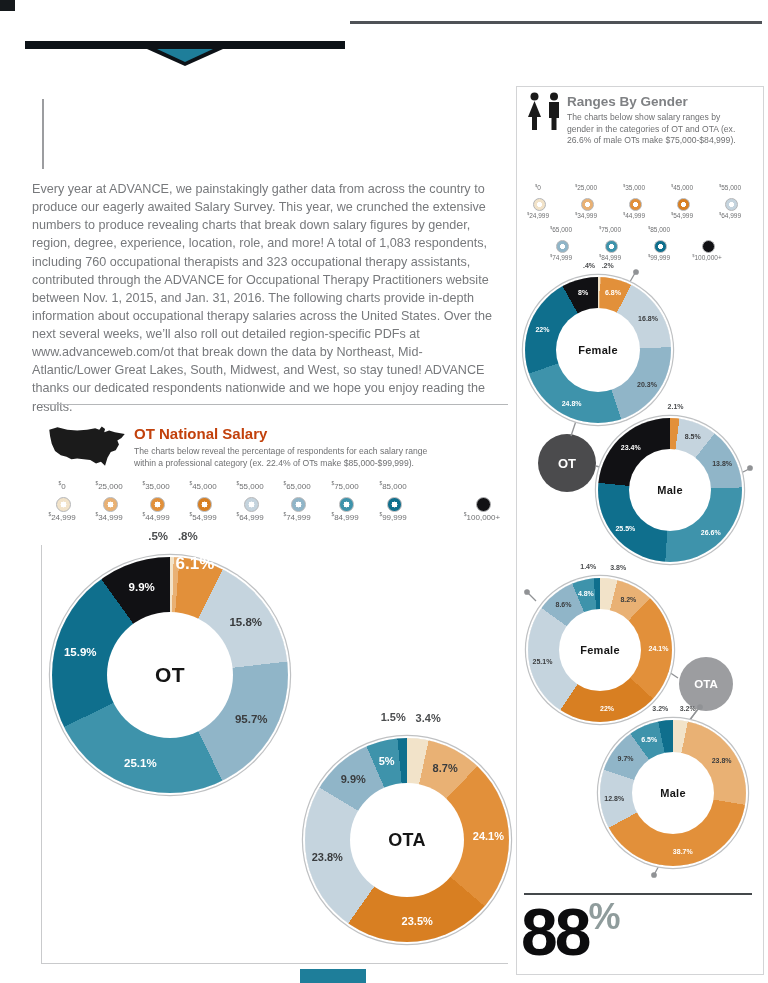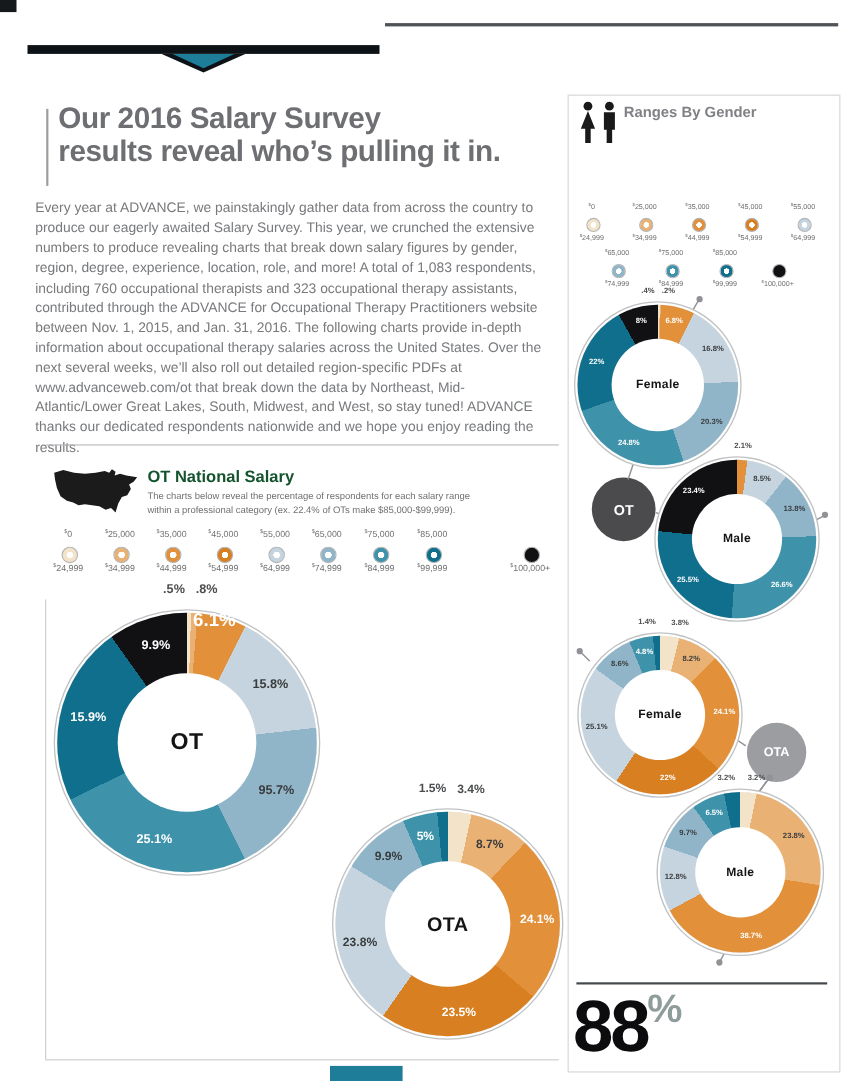--- a/index.html
+++ b/index.html
@@ -24,21 +24,21 @@
   
   .title-accent{left:42px;top:99px;width:2px;height:70px;background:#9c9da0;}
   .page-title{left:53px;top:93px;width:440px;font-size:27px;line-height:1.1;font-weight:700;
               color:#6e6f72;letter-spacing:-.4px;}
   .intro{left:32px;top:180px;width:460px;font-size:12.6px;line-height:1.44;color:#77797c;}
 
   
   .divider{left:42px;top:404px;width:466px;height:1px;background:#b5b7b9;}
   .leftline{left:41px;top:545px;width:1px;height:418px;background:#c9cacc;}
   .bottomline{left:41px;top:963px;width:467px;height:1px;background:#c9cacc;}
-  .sec-title{left:134px;top:425px;font-size:15px;font-weight:700;color:#14532d;}
+  .sec-title{left:134px;top:425px;font-size:15px;font-weight:700;color:#c2410c;}
   .sec-sub{left:134px;top:446px;width:300px;font-size:8.6px;line-height:1.35;color:#6f7072;}
 
   
   .sidebar{left:516px;top:86px;width:246px;height:887px;border:1px solid #d3d4d6;background:#fff;}
   .sb-title{left:567px;top:94px;font-size:13.5px;font-weight:700;color:#7f8184;}
   .sb-sub{left:567px;top:112px;width:182px;font-size:8.6px;line-height:1.35;color:#6f7072;}
   .stat-divider{left:524px;top:893px;width:228px;height:2px;background:#44484b;}
   .stat-num{left:521px;top:899px;font-size:66px;font-weight:700;color:#0c0c0e;letter-spacing:-3px;line-height:1;}
   .stat-pct{font-size:36px;font-weight:700;color:#8f9c9c;letter-spacing:0;vertical-align:26px;}
   .stat-cap{left:639px;top:911px;width:108px;font-size:12.5px;font-weight:700;color:#85908f;line-height:1.3;}
@@ -63,24 +63,20 @@
 
 <div id="page">
 
   <div class="abs cornermark"></div>
   <div class="abs blackbar"></div>
   <div class="abs notch-black"></div>
   <div class="abs notch-teal"></div>
   <div class="abs toprule"></div>
 
   <div class="abs title-accent"></div>
-  <div class="abs page-title">
-    <div>Our 2016 Salary Survey</div>
-    <div>results reveal who’s pulling it in.</div>
-  </div>
   <div class="abs intro">Every year at ADVANCE, we painstakingly gather data from across the country to produce our eagerly awaited Salary Survey. This year, we crunched the extensive numbers to produce revealing charts that break down salary figures by gender, region, degree, experience, location, role, and more! A total of 1,083 respondents, including 760 occupational therapists and 323 occupational therapy assistants, contributed through the ADVANCE for Occupational Therapy Practitioners website between Nov. 1, 2015, and Jan. 31, 2016. The following charts provide in-depth information about occupational therapy salaries across the United States. Over the next several weeks, we’ll also roll out detailed region-specific PDFs at www.advanceweb.com/ot that break down the data by Northeast, Mid-Atlantic/Lower Great Lakes, South, Midwest, and West, so stay tuned! ADVANCE thanks our dedicated respondents nationwide and we hope you enjoy reading the results.</div>
 
   <div class="abs divider"></div>
   <div class="abs leftline"></div>
   <div class="abs bottomline"></div>
 
   <svg class="abs" style="left:46px;top:421px;" width="82" height="52" viewBox="0 0 100 62">
     <path fill="#1b1b1b" d="M4 10 L14 7 26 10 38 11 50 10 60 8 65 10 68 6 72 9 71 13 77 11 84 13 96 15 92 20 87 23 89 28 85 35 79 37 75 44 72 54 67 49 61 51 54 47 46 46 38 45 31 46 25 43 18 41 11 36 7 27 5 18 Z"></path>
   </svg>
   <div class="abs sec-title">OT National Salary</div>
@@ -137,20 +133,21 @@
     <g fill="#1a1a1a">
       <circle cx="8.5" cy="4.5" r="4"></circle>
       <path d="M8.5 9 L15 25 H11 L11 38 H6 L6 25 H2 Z"></path>
     </g>
     <g fill="#1a1a1a">
       <circle cx="28" cy="4.5" r="4"></circle>
       <path d="M23 10 H33 V26 H30.5 V38 H25.5 V26 H23 Z"></path>
     </g>
   </svg>
   <div class="abs sb-title">Ranges By Gender</div>
+  <div class="abs sb-sub">The charts below show salary ranges by gender in the categories of OT and OTA (ex. 26.6% of male OTs make $75,000-$84,999).</div>
   <div id="legend-sb" style="position: absolute; left: 0px; top: 0px;">
       <div class="lg-item" style="left: 512px; top: 0px;">
         <div class="lg-top" style="top: 183px; font-size: 6.5px;"><sup>$</sup>0</div>
         <div class="swatch" style="height: 11px; width: 11px; top: 198px; margin-left: -5.5px; background: radial-gradient(circle, rgb(255, 255, 255) 0px, rgb(255, 255, 255) 2.42px, rgb(242, 227, 201) 2.64px);"></div>
         <div class="lg-bot" style="top: 211px; font-size: 6.5px;"><sup>$</sup>24,999</div>
       </div>
       <div class="lg-item" style="left: 560px; top: 0px;">
         <div class="lg-top" style="top: 183px; font-size: 6.5px;"><sup>$</sup>25,000</div>
         <div class="swatch" style="height: 11px; width: 11px; top: 198px; margin-left: -5.5px; background: radial-gradient(circle, rgb(255, 255, 255) 0px, rgb(255, 255, 255) 2.42px, rgb(233, 177, 116) 2.64px);"></div>
         <div class="lg-bot" style="top: 211px; font-size: 6.5px;"><sup>$</sup>34,999</div>

